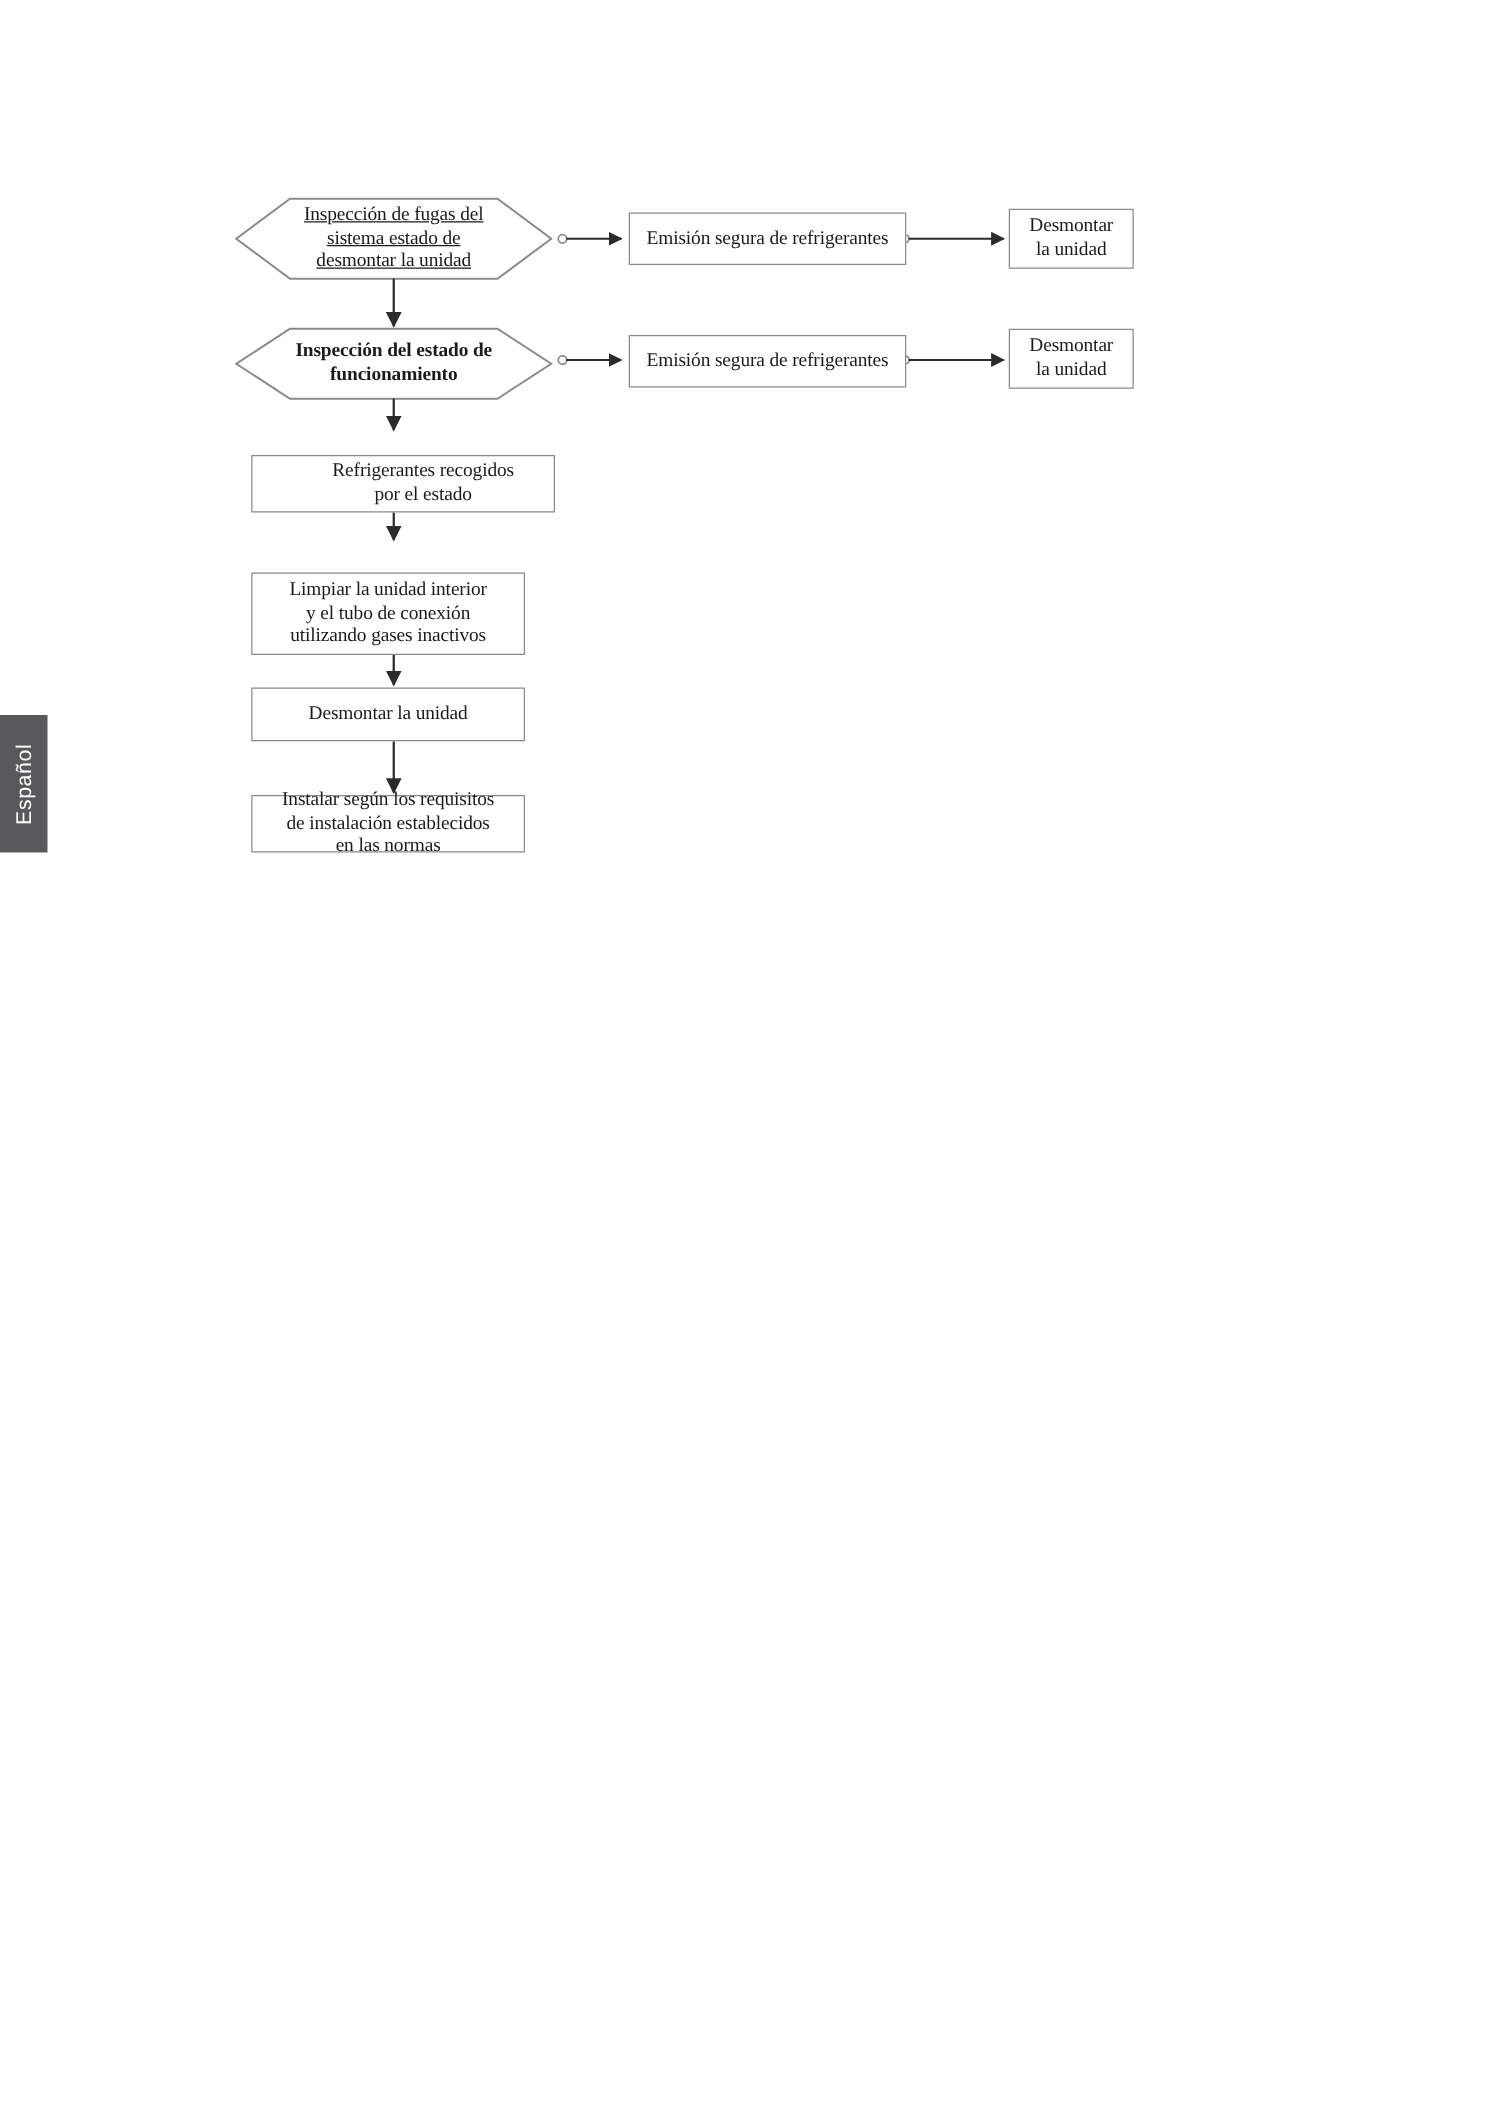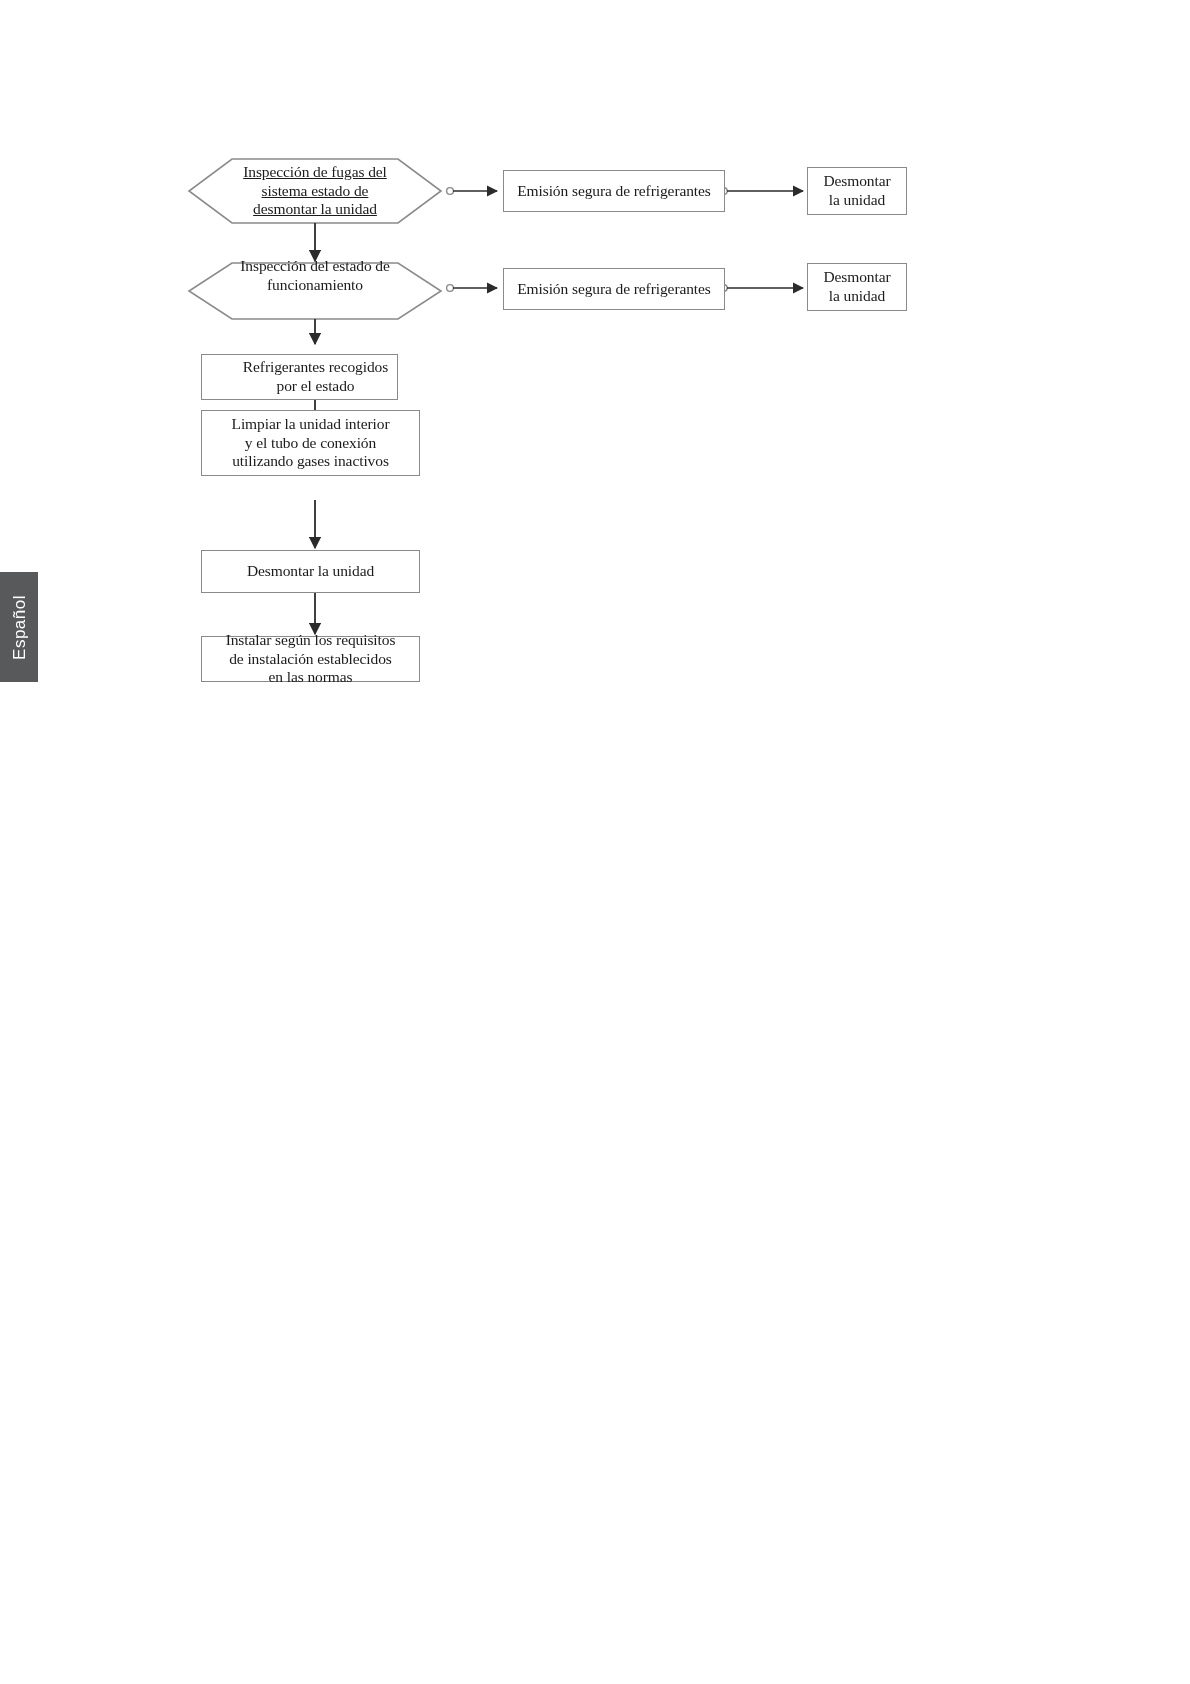--- a/index.html
+++ b/index.html
@@ -127,21 +127,21 @@
   </svg>
 
   <div class="node hex-label" style="left:205px; top:159px; width:220px; height:64px;text-decoration:underline;">
     <span class="txt">
       <span>Inspección de fugas del</span><br>
       <span>sistema estado de</span><br>
       <span>desmontar la unidad</span>
     </span>
   </div>
 
-  <div class="node hex-label" style="left:205px; top:248px; width:220px; height:56px;">
+  <div class="node hex-label" style="left:205px; top:263px; width:220px; height:56px;font-weight:bold;">
     <span class="txt">
       <span>Inspección del estado de</span><br>
       <span>funcionamiento</span>
     </span>
   </div>
 
   <div class="node rect" style="left:503px; top:170px; width:222px; height:42px;">
     <span class="txt">Emisión segura de refrigerantes</span>
   </div>
 
@@ -156,28 +156,28 @@
     <span class="txt">Emisión segura de refrigerantes</span>
   </div>
 
   <div class="node rect" style="left:807px; top:263px; width:100px; height:48px;">
     <span class="txt">
       <span>Desmontar</span><br>
       <span>la unidad</span>
     </span>
   </div>
 
-  <div class="node rect" style="left:201px; top:354px; width:197px; height:46px;padding-left:32px;">
+  <div class="node rect" style="left:201px; top:364px; width:243px; height:46px;padding-left:32px;">
     <span class="txt">
       <span>Refrigerantes recogidos</span><br>
       <span>por el estado</span>
     </span>
   </div>
 
-  <div class="node rect" style="left:201px; top:410px; width:219px; height:66px;">
+  <div class="node rect" style="left:201px; top:458px; width:219px; height:66px;">
     <span class="txt">
       <span>Limpiar la unidad interior</span><br>
       <span>y el tubo de conexión</span><br>
       <span>utilizando gases inactivos</span>
     </span>
   </div>
 
   <div class="node rect" style="left:201px; top:550px; width:219px; height:43px;">
     <span class="txt">Desmontar la unidad</span>
   </div>

